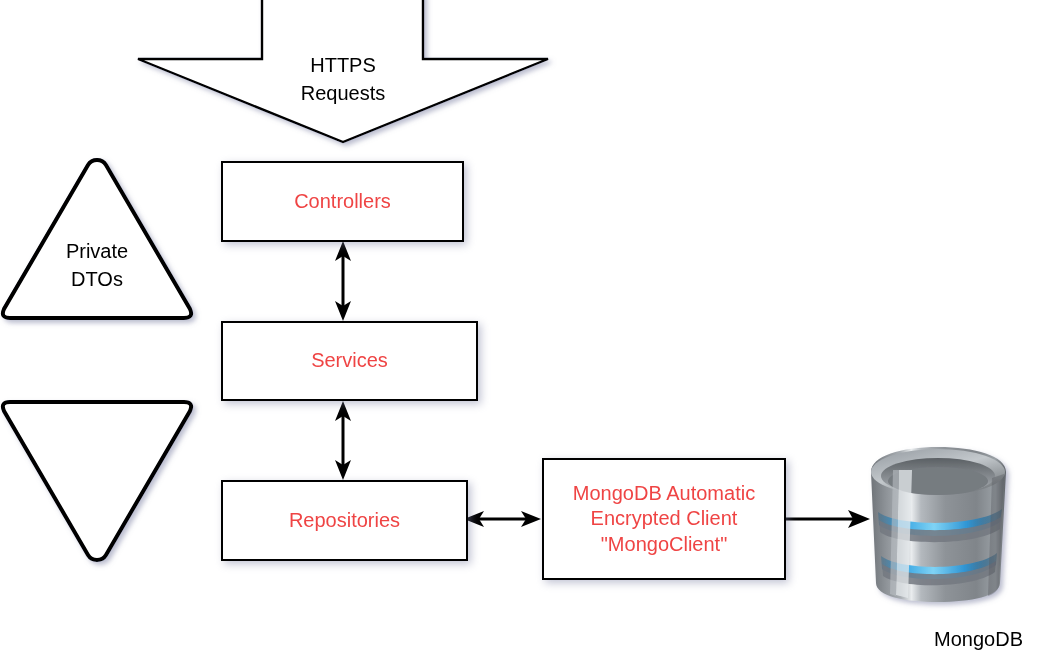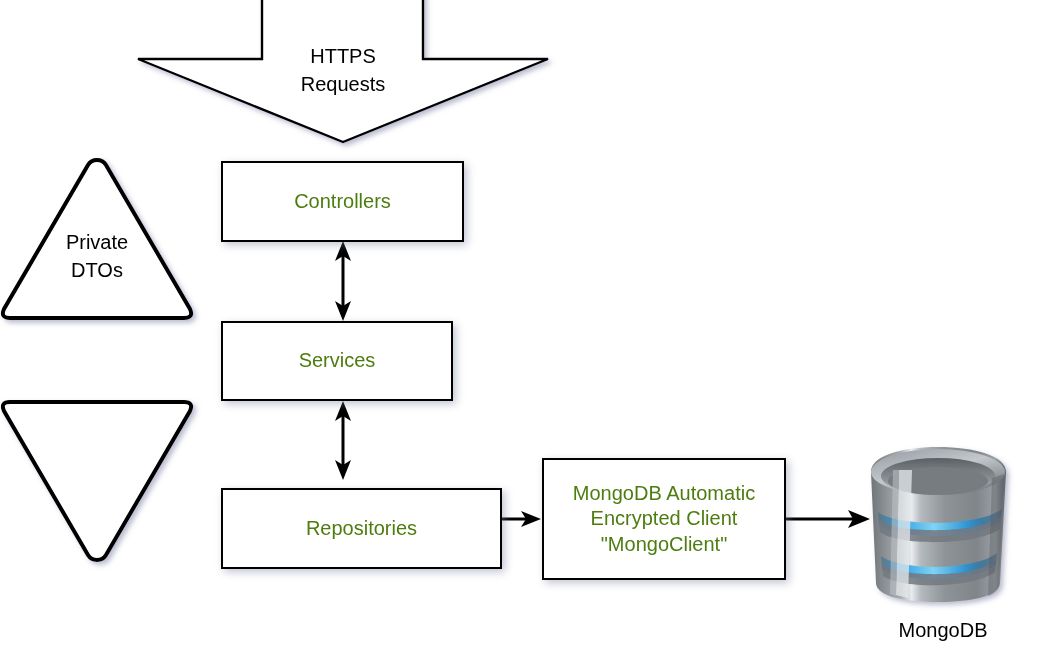--- a/index.html
+++ b/index.html
@@ -23,30 +23,30 @@
   }
   
   .box {
     box-sizing: border-box;
     border: 2px solid #000000;
     background: #ffffff;
     display: flex;
     align-items: center;
     justify-content: center;
     text-align: center;
-    color: #4d7c0f;
+    color: #ef4444;
     filter: drop-shadow(3px 3px 4px rgba(120,125,160,0.45));
   }
   .box-label {
     line-height: 1.28;
     white-space: pre-line;
   }
   #controllers-box { left: 221px; top: 161px; width: 243px; height: 81px; }
-  #services-box    { left: 221px; top: 321px; width: 232px; height: 80px; }
-  #repositories-box{ left: 221px; top: 480px; width: 281px; height: 81px; margin-top: 8px; }
+  #services-box    { left: 221px; top: 321px; width: 257px; height: 80px; }
+  #repositories-box{ left: 221px; top: 480px; width: 247px; height: 81px; }
   #mongoclient-box { left: 542px; top: 458px; width: 244px; height: 122px; }
 
   #controllers-box  .box-label,
   #services-box     .box-label,
   #repositories-box .box-label { font-size: 20px; }
   #mongoclient-box  .box-label { font-size: 20px; }
 
   
   .svg-layer {
     position: absolute;
@@ -61,27 +61,29 @@
 
   
   .shape-text {
     position: absolute;
     text-align: center;
     color: #000000;
     font-size: 20px;
     line-height: 1.4;
     white-space: pre-line;
     pointer-events: none;
+    margin-top: 9px;
   }
   #public-dtos-text  { left: 22px; top: 228px; width: 150px; }
   #private-entities-text { left: 22px; top: 440px; width: 150px; }
   #https-requests-text { left: 258px; top: 42px;  width: 170px; }
   #mongodb-caption {
     left: 863px; top: 616px; width: 160px;
     font-size: 20px;
+    text-align: right;
   }
 </style>
 </head>
 <body>
 
 <div id="canvas">
 
   <svg class="svg-layer" viewBox="0 0 1044 666" xmlns="http://www.w3.org/2000/svg">
     <defs>
       <filter id="dropshadow" x="-30%" y="-30%" width="180%" height="180%">

